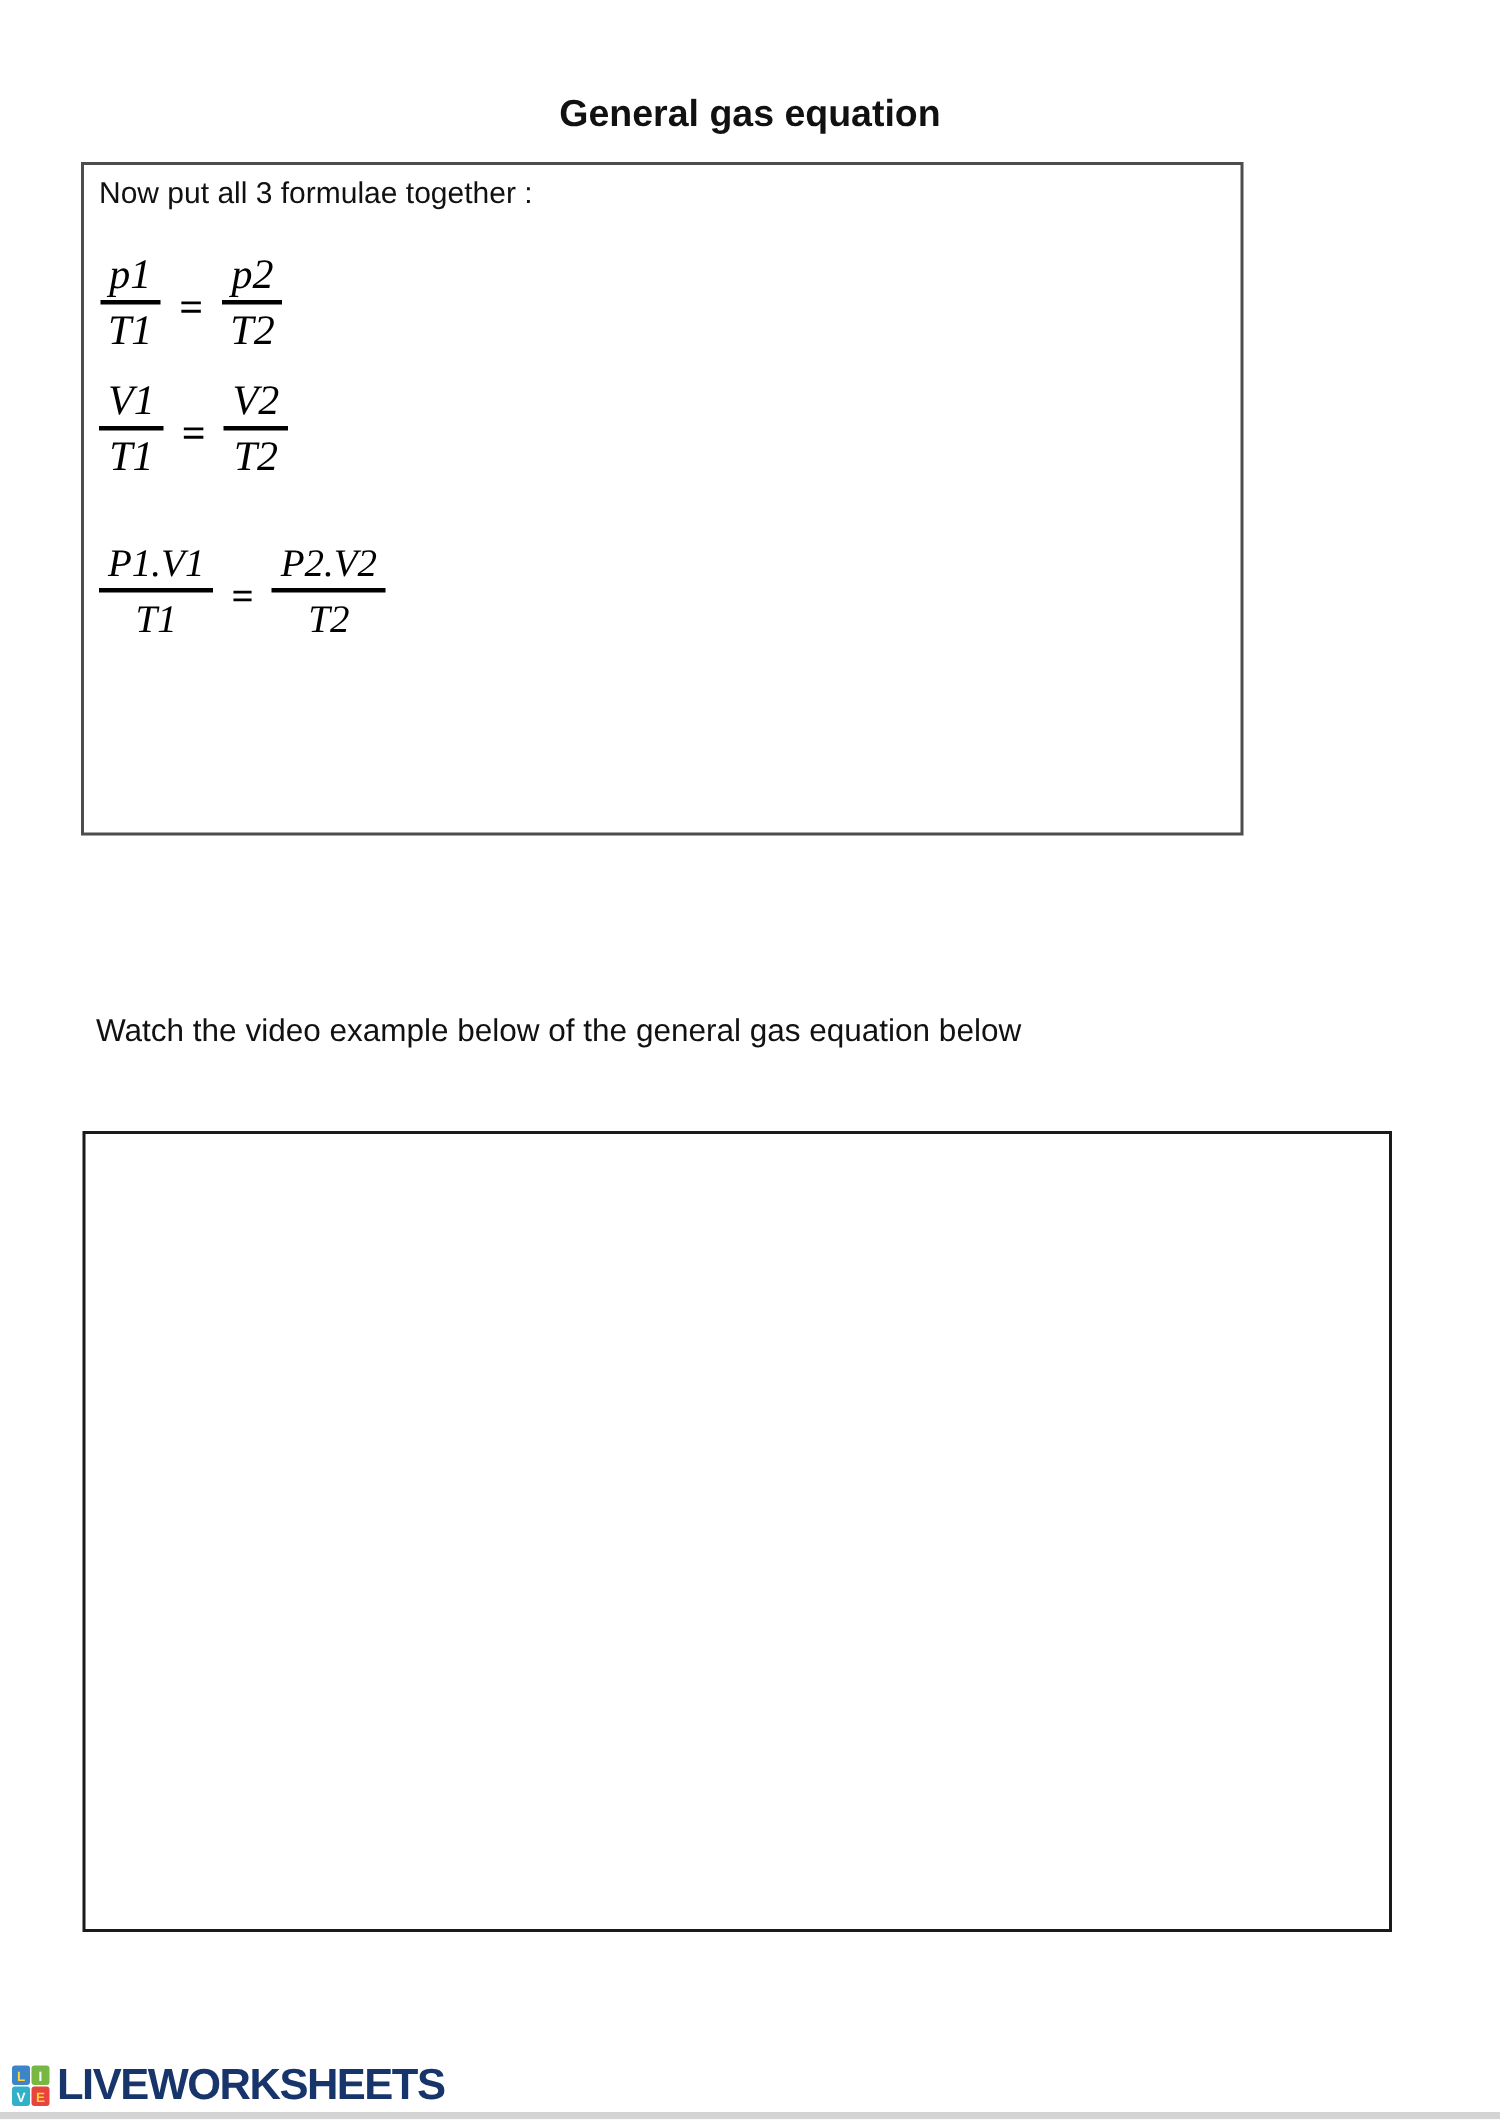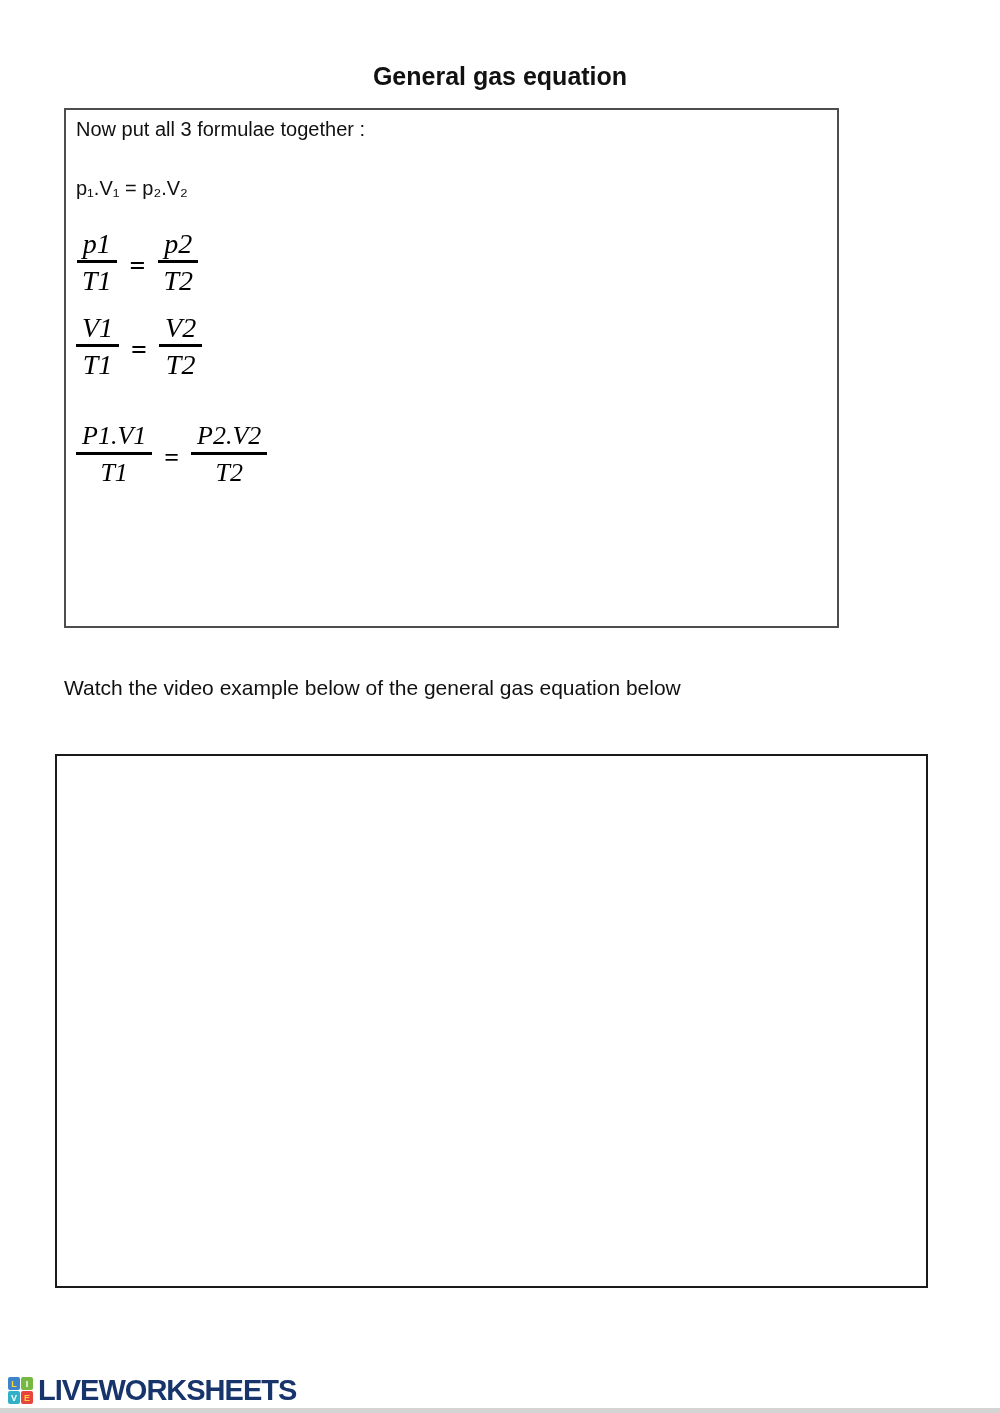--- a/index.html
+++ b/index.html
@@ -22,24 +22,24 @@
     width: 100%;
     text-align: center;
     font-size: 25px;
     font-weight: bold;
     color: #111111;
   }
 
   
   .formula-box {
     position: absolute;
-    left: 64px;
+    left: 54px;
     top: 108px;
     width: 775px;
-    height: 520px;
+    height: 449px;
     border: 2px solid #4d4d4d;
     background: #ffffff;
     padding: 6px 12px 0 10px;
   }
   .intro-line { font-size: 20px; line-height: 26px; color: #111111; }
   .boyle-line { margin-top: 32px; font-size: 20px; line-height: 28px; color: #111111; }
 
   .equation {
     display: flex;
     align-items: center;
@@ -136,21 +136,20 @@
 </head>
 <body>
 
 <div class="page">
 
   <div class="page-title">General gas equation</div>
 
   <div class="formula-box">
     <div class="intro-line">Now put all 3 formulae together :</div>
 
-    <div class="boyle-line">p₁.V₁ = p₂.V₂</div>
 
     <div class="equation small">
       <span class="frac">
         <span class="num">p1</span>
         <span class="den">T1</span>
       </span>
       <span class="eq-sign">=</span>
       <span class="frac">
         <span class="num">p2</span>
         <span class="den">T2</span>

